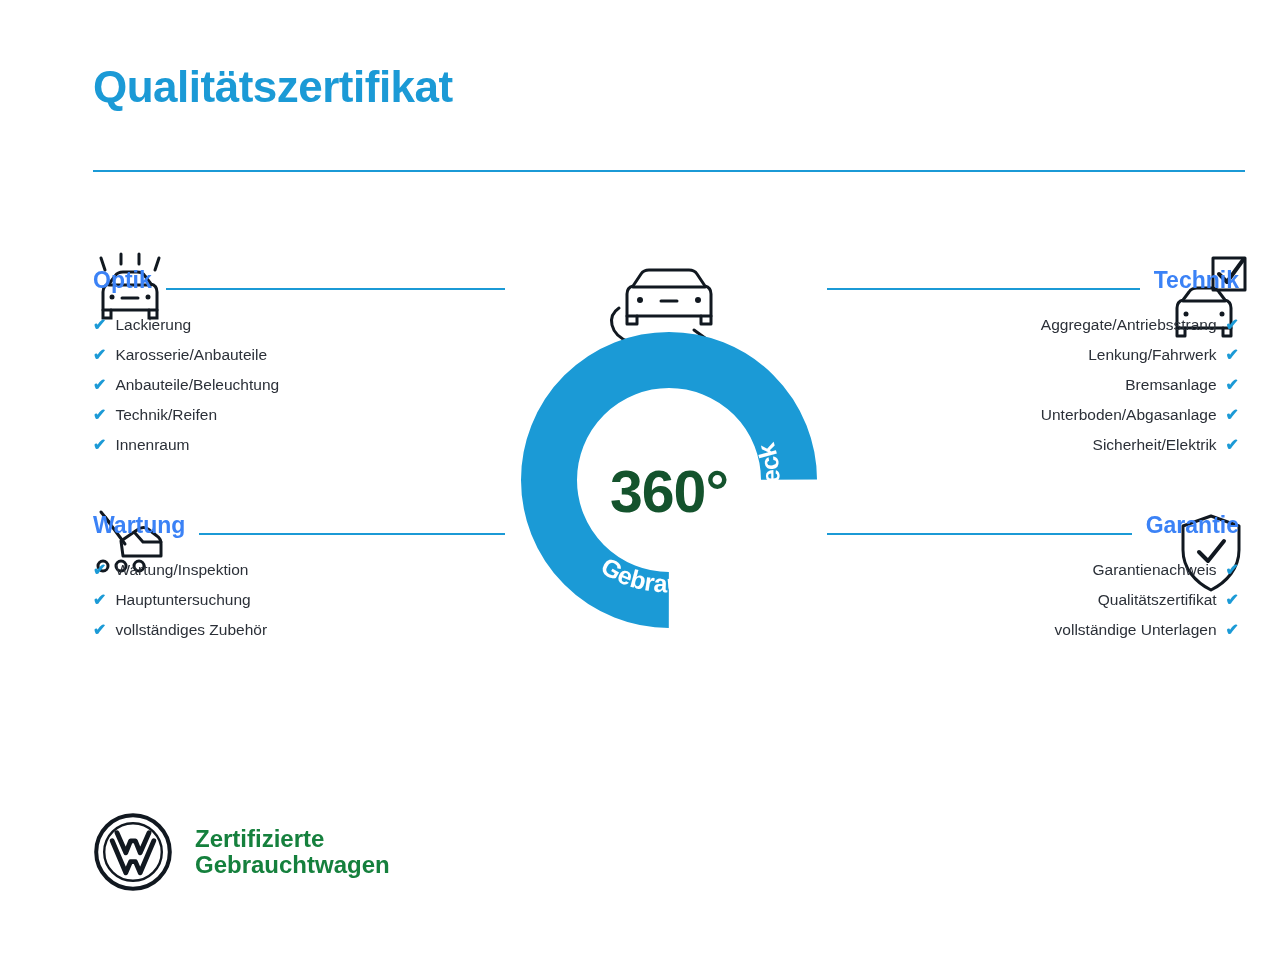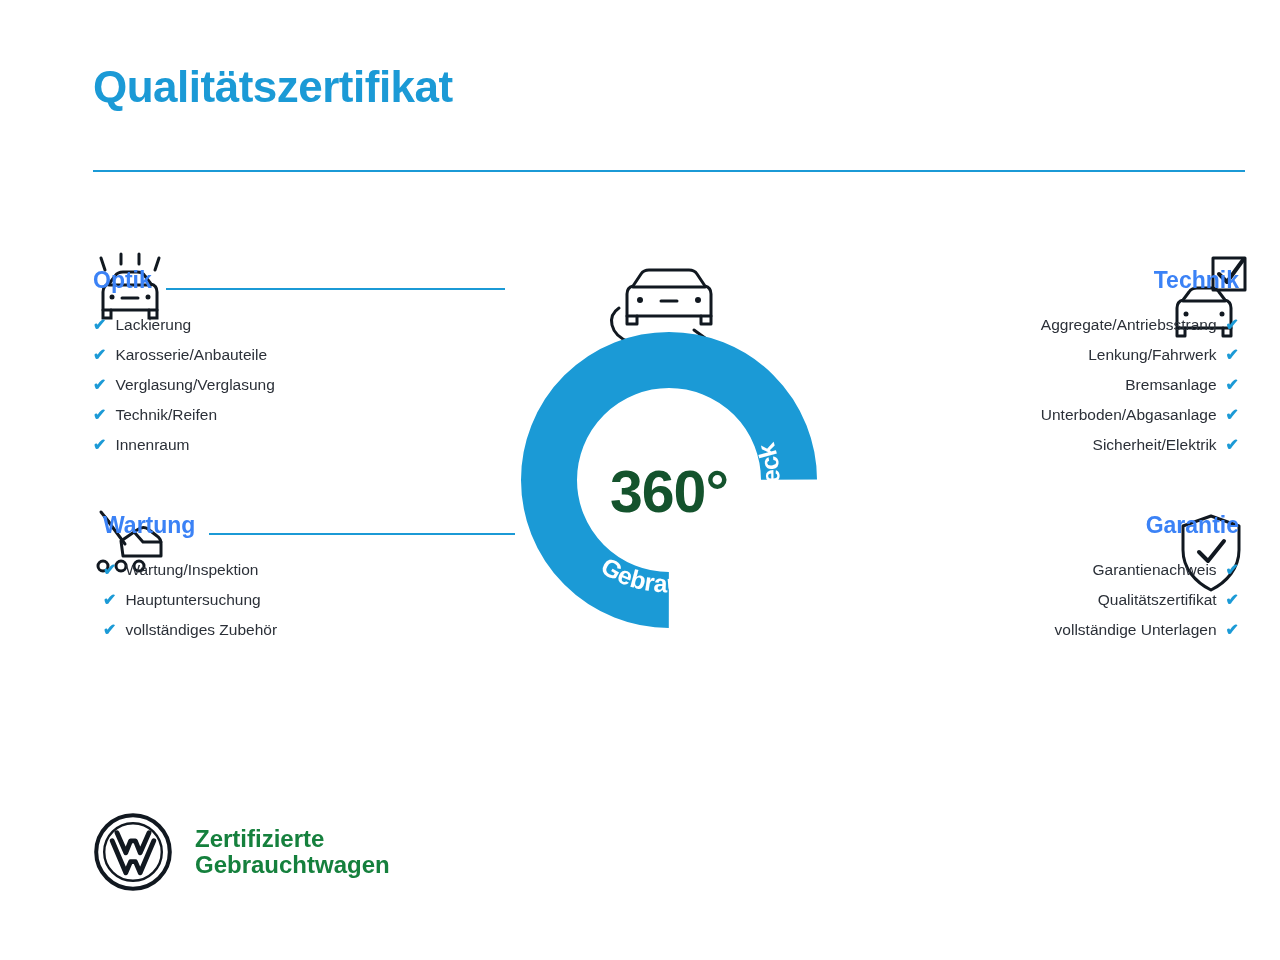--- a/index.html
+++ b/index.html
@@ -34,30 +34,30 @@
     position: absolute;
     left: 64px;
     top: 170px;
     width: 1152px;
     height: 2px;
     background: #1b9ad6;
   }
 
   .block { position: relative; }
   .block.optik   { position: absolute; left: 64px;  top: 250px; width: 412px; }
-  .block.wartung { position: absolute; left: 74px;  top: 495px; width: 412px; }
+  .block.wartung { position: absolute; left: 64px;  top: 495px; width: 412px; }
   .block.technik { position: absolute; left: 798px; top: 250px; width: 412px; }
   .block.garantie{ position: absolute; left: 798px; top: 495px; width: 412px; }
 
   .block-head {
     display: flex;
     align-items: flex-end;
     height: 46px;
   }
-  .block-head.right { justify-content: flex-start; flex-direction: column; }
+  .block-head.right { justify-content: flex-start; }
   .sec-title {
     font-size: 23px;
     font-weight: bold;
     color: #3b82f6;
     line-height: 1;
     padding-bottom: 4px;
     white-space: nowrap;
   }
   .head-rule {
     height: 2px;
@@ -187,21 +187,21 @@
       <li>
           <span class="chk">✔</span>
           <span>Lackierung</span>
         </li>
       <li>
           <span class="chk">✔</span>
           <span>Karosserie/Anbauteile</span>
         </li>
       <li>
           <span class="chk">✔</span>
-          <span>Verglasung/Verglasung</span>
+          <span>Anbauteile/Beleuchtung</span>
         </li>
       <li>
           <span class="chk">✔</span>
           <span>Technik/Reifen</span>
         </li>
       <li>
           <span class="chk">✔</span>
           <span>Innenraum</span>
         </li>
     </ul>

